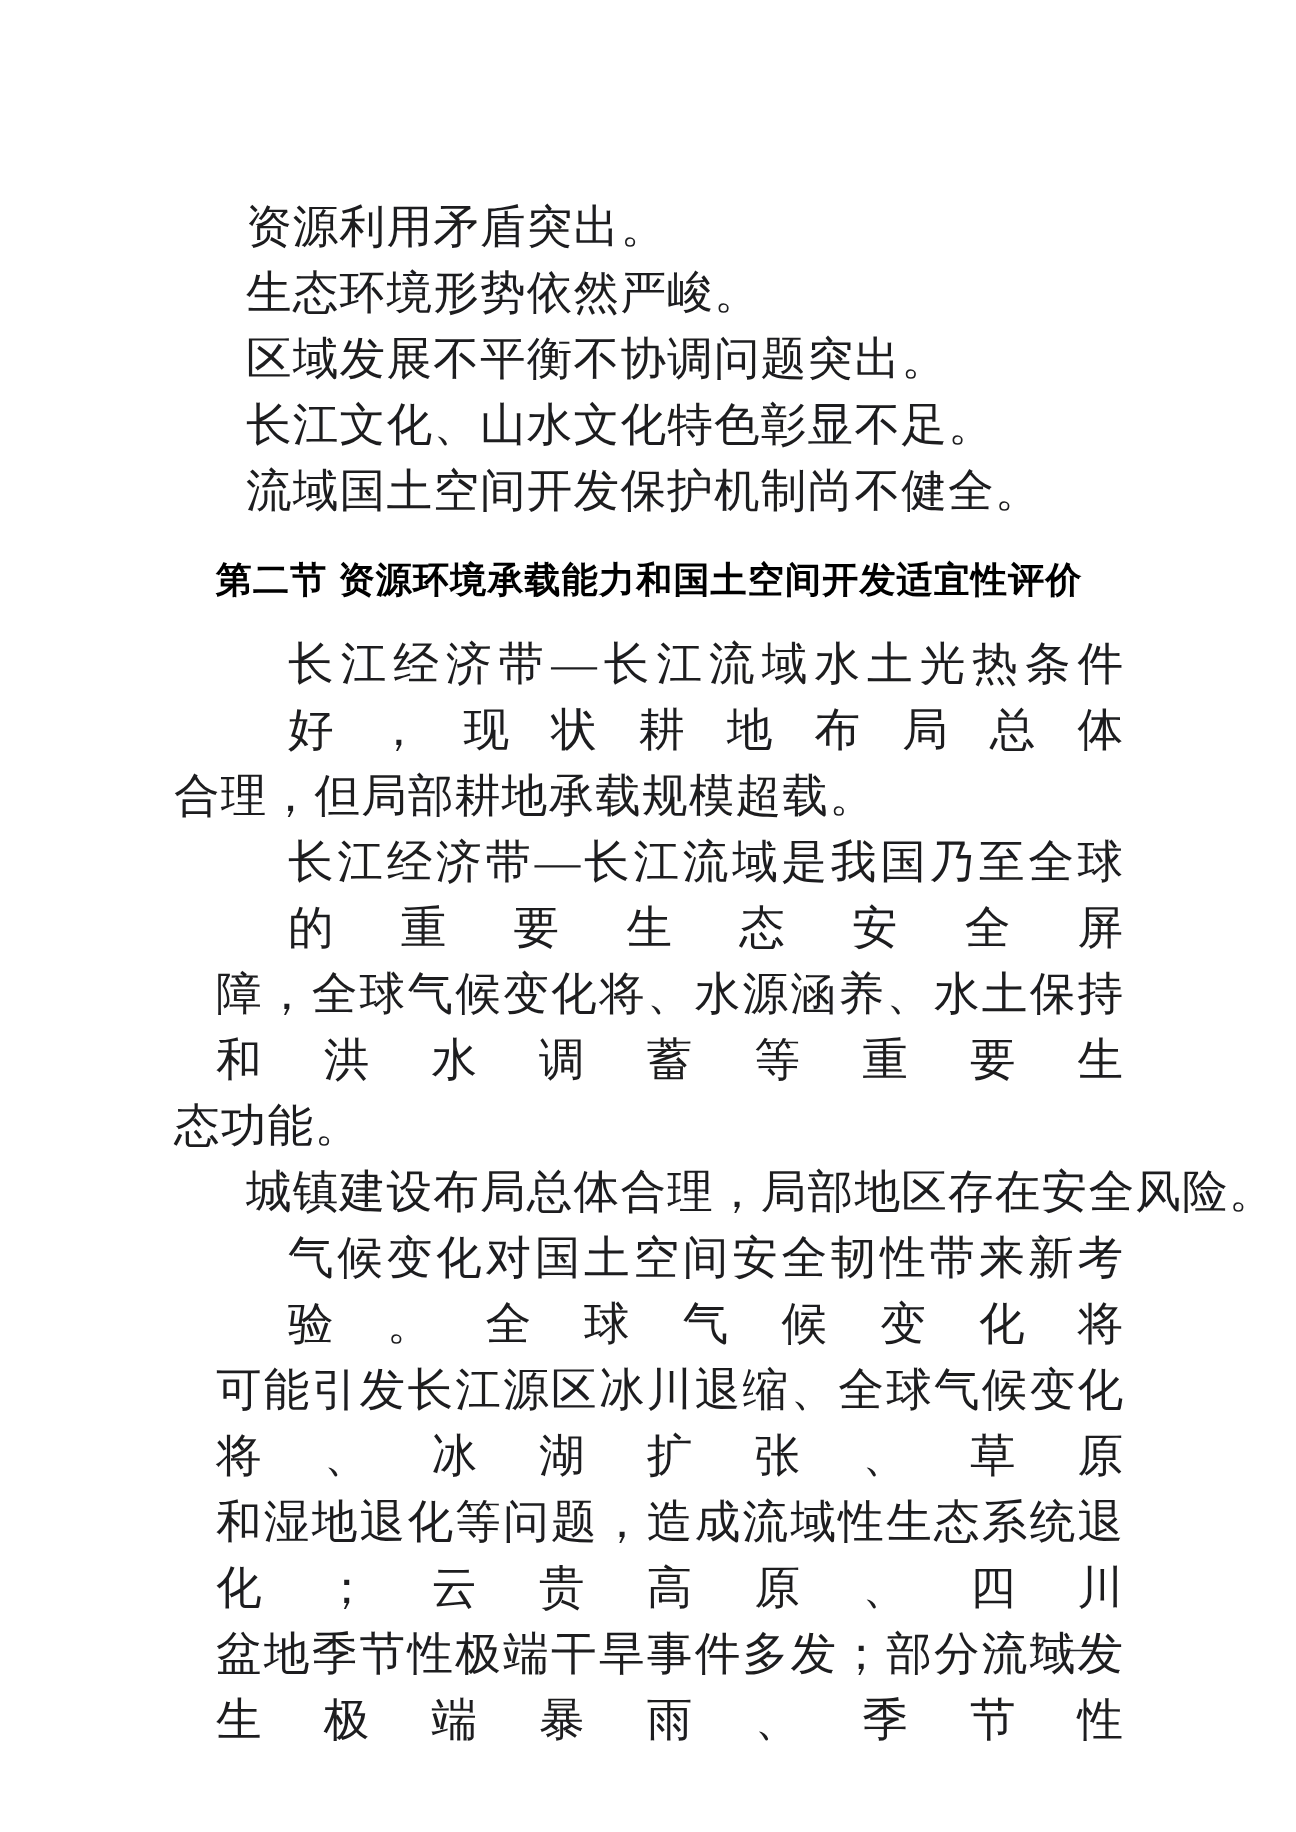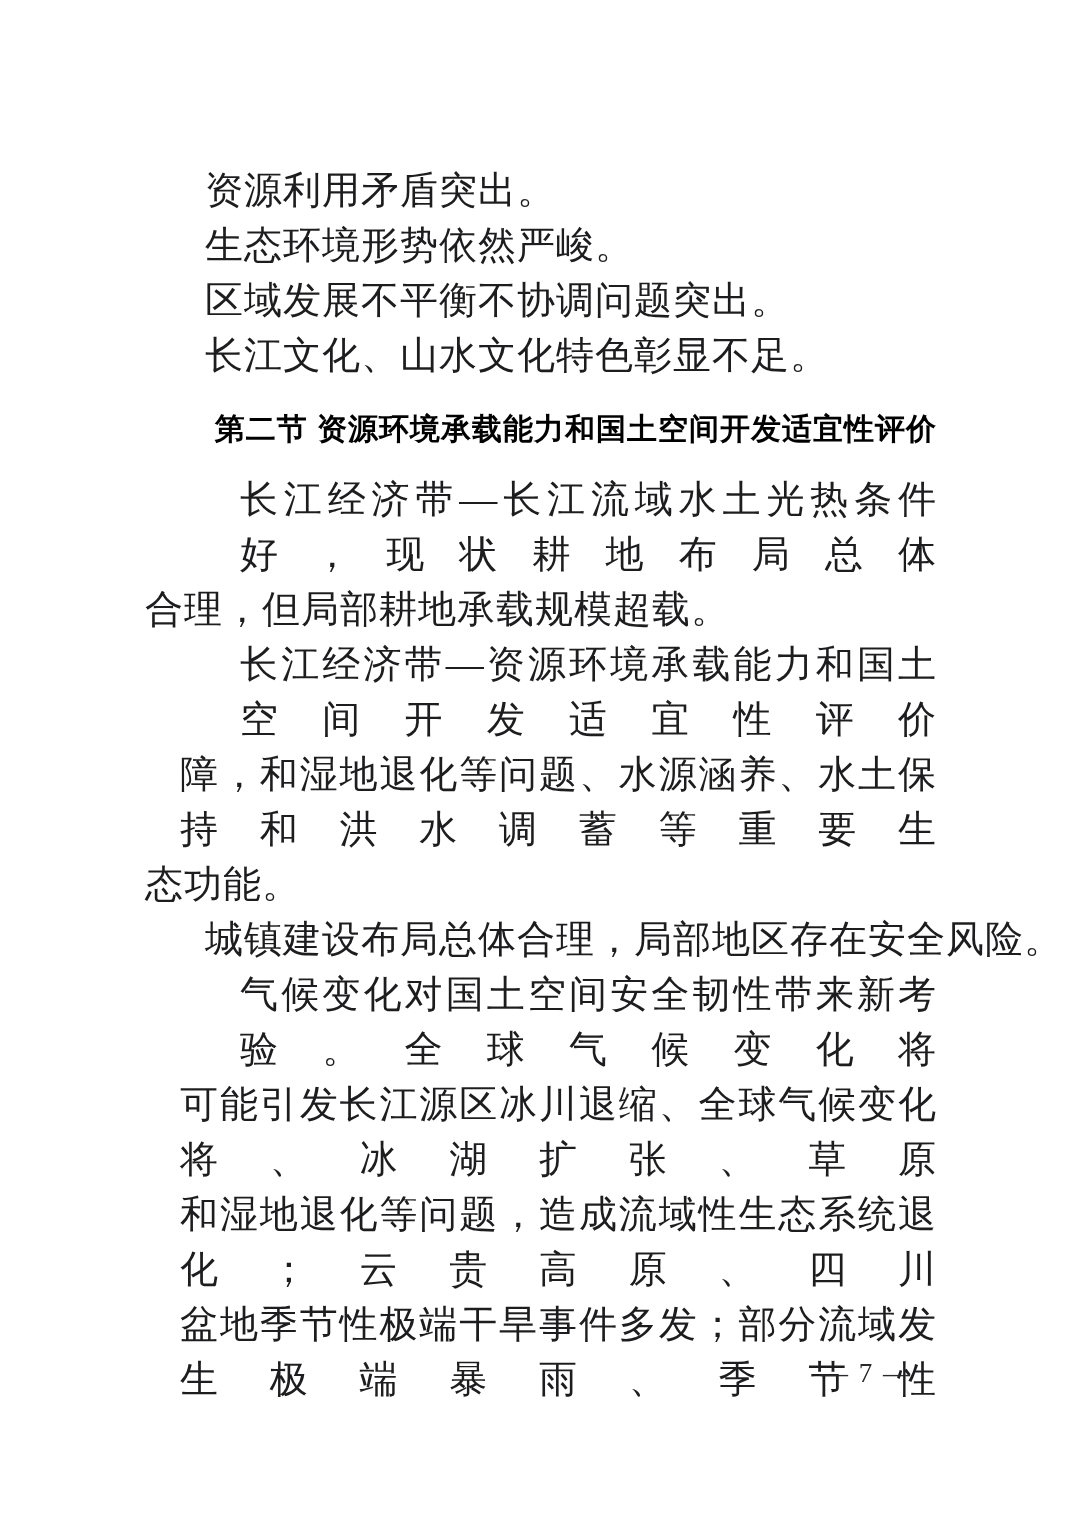--- a/index.html
+++ b/index.html
@@ -46,21 +46,20 @@
       font-weight: bold;
       color: #000000;
       font-size: 30px;
       line-height: 55px;
       text-align: center;
       letter-spacing: 1px;
     }
     .heading.h2 {
       margin-top: 18px;
       margin-bottom: 16px;
-      text-align: right;
     }
     .heading.h3 {
       margin-top: 33px;
       margin-bottom: 18px;
     }
     .footer {
       position: absolute;
       top: 1356px;
       right: 168px;
       font-size: 27px;
@@ -81,31 +80,34 @@
     </div>
     <div class="para">
       <div class="line indent">生态环境形势依然严峻。</div>
     </div>
     <div class="para">
       <div class="line indent">区域发展不平衡不协调问题突出。</div>
     </div>
     <div class="para">
       <div class="line indent">长江文化、山水文化特色彰显不足。</div>
     </div>
+    <div class="para">
+      <div class="line indent">流域国土空间开发保护机制尚不健全。</div>
+    </div>
 
     <div class="heading h2">第二节 资源环境承载能力和国土空间开发适宜性评价</div>
 
     <div class="para">
       <div class="line full indent">长江经济带—长江流域水土光热条件好，现状耕地布局总体</div>
       <div class="line">合理，但局部耕地承载规模超载。</div>
     </div>
 
     <div class="para">
-      <div class="line full indent">长江经济带—资源环境承载能力和国土空间开发适宜性评价</div>
-      <div class="line full">障，和湿地退化等问题、水源涵养、水土保持和洪水调蓄等重要生</div>
+      <div class="line full indent">长江经济带—长江流域是我国乃至全球的重要生态安全屏</div>
+      <div class="line full">障，全球气候变化将、水源涵养、水土保持和洪水调蓄等重要生</div>
       <div class="line">态功能。</div>
     </div>
 
     <div class="para">
       <div class="line indent">城镇建设布局总体合理，局部地区存在安全风险。</div>
     </div>
 
 
     <div class="para">
       <div class="line full indent">气候变化对国土空间安全韧性带来新考验。全球气候变化将</div>

